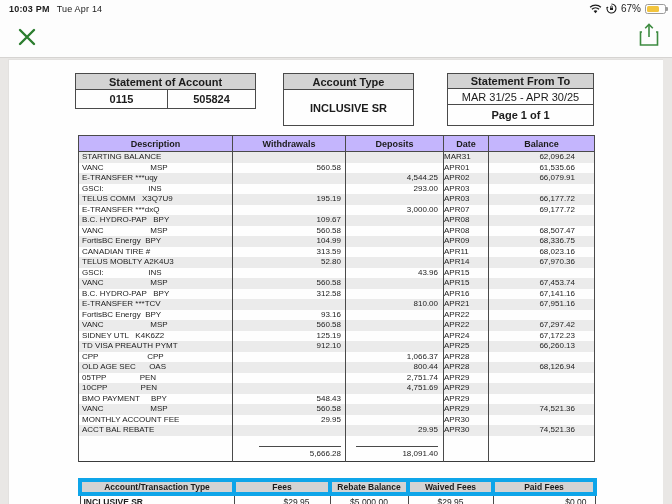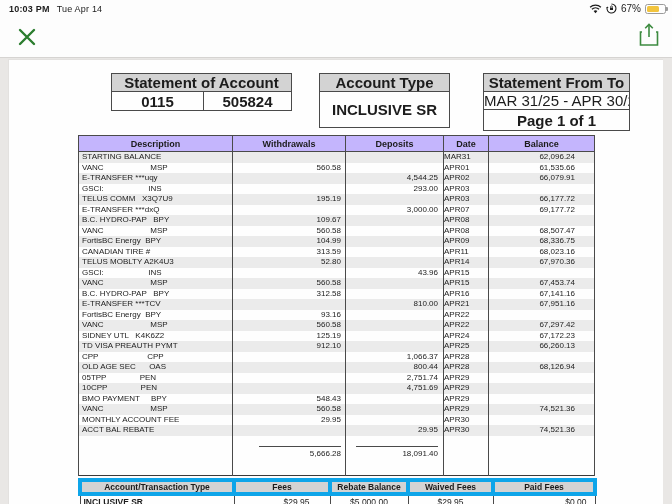--- a/index.html
+++ b/index.html
@@ -23,21 +23,21 @@
   .share-btn { position:absolute; right:12px; top:2px; width:22px; height:26px; cursor:pointer; }
 
   
   .doc-wrap { position:absolute; top:57px; left:0; width:672px; height:447px; background:#e9e7e5; border-top:1px solid #d6d4d2; }
   .page { position:absolute; top:1px; left:8px; width:655px; height:446px; background:#fefefe;
           box-shadow:inset 1px 1px 0 #e3e1df; overflow:hidden; color:#1c1c1c; }
 
   table { border-collapse:collapse; table-layout:fixed; }
 
   
-  .info-tbl { position:absolute; font-size:15px;margin-left:36px; }
+  .info-tbl { position:absolute; font-size:11px; }
   .info-tbl th, .info-tbl td { border:1px solid #4a4a4a; text-align:center; vertical-align:middle; overflow:hidden; white-space:nowrap; }
   .info-tbl th { background:#d3d3d3; font-weight:bold; }
   #tbl-account  { left:67px;  top:14px; width:180px; }
   #tbl-type     { left:275px; top:14px; width:131px; }
   #tbl-period   { left:439px; top:14px; width:147px; }
   .h16 { height:16px; } .h17 { height:17px; } .h19 { height:19px; }
   .h15 { height:15px; } .h36 { height:36px; } .h21 { height:21px; }
   .bold { font-weight:bold; }
 
   
@@ -48,21 +48,21 @@
                  height:10.5px; line-height:10.5px; vertical-align:middle;
                  overflow:hidden; white-space:pre; }
   #tbl-stmt { border:1px solid #3a3a3a; }
   #tbl-stmt tr.shade td { background:#ebebeb; }
   .c-desc { text-align:left;  padding-left:3px; }
   .c-wd   { text-align:right; padding-right:4px; }
   .c-dep  { text-align:right; padding-right:5px; }
   .c-date { text-align:left; }
   .c-bal  { text-align:right; padding-right:19px; }
   tr.filler td { height:22px; }
-  tr.totals td { height:15px; vertical-align:bottom; padding-bottom:16px; }
+  tr.totals td { height:15px; vertical-align:bottom; padding-bottom:2px; }
   .sum { display:inline-block; border-top:1px solid #4a4a4a; padding-top:1.5px; min-width:82px; text-align:right; }
 
   
   #tbl-fees { position:absolute; left:70px; top:419px; width:515px; font-size:8.5px; }
   #tbl-fees th { background:#d3d3d3; font-weight:bold; height:14px; border:4px solid #0ea5e9; text-align:center; }
   #tbl-fees td { border:1px solid #4a4a4a; height:14px; vertical-align:middle; white-space:nowrap; overflow:hidden; }
   .f-type { text-align:left; font-weight:bold; padding-left:3px; }
   .f-fees { text-align:right; padding-right:20px; }
   .f-reb  { text-align:center; }
   .f-waiv { text-align:center; }

